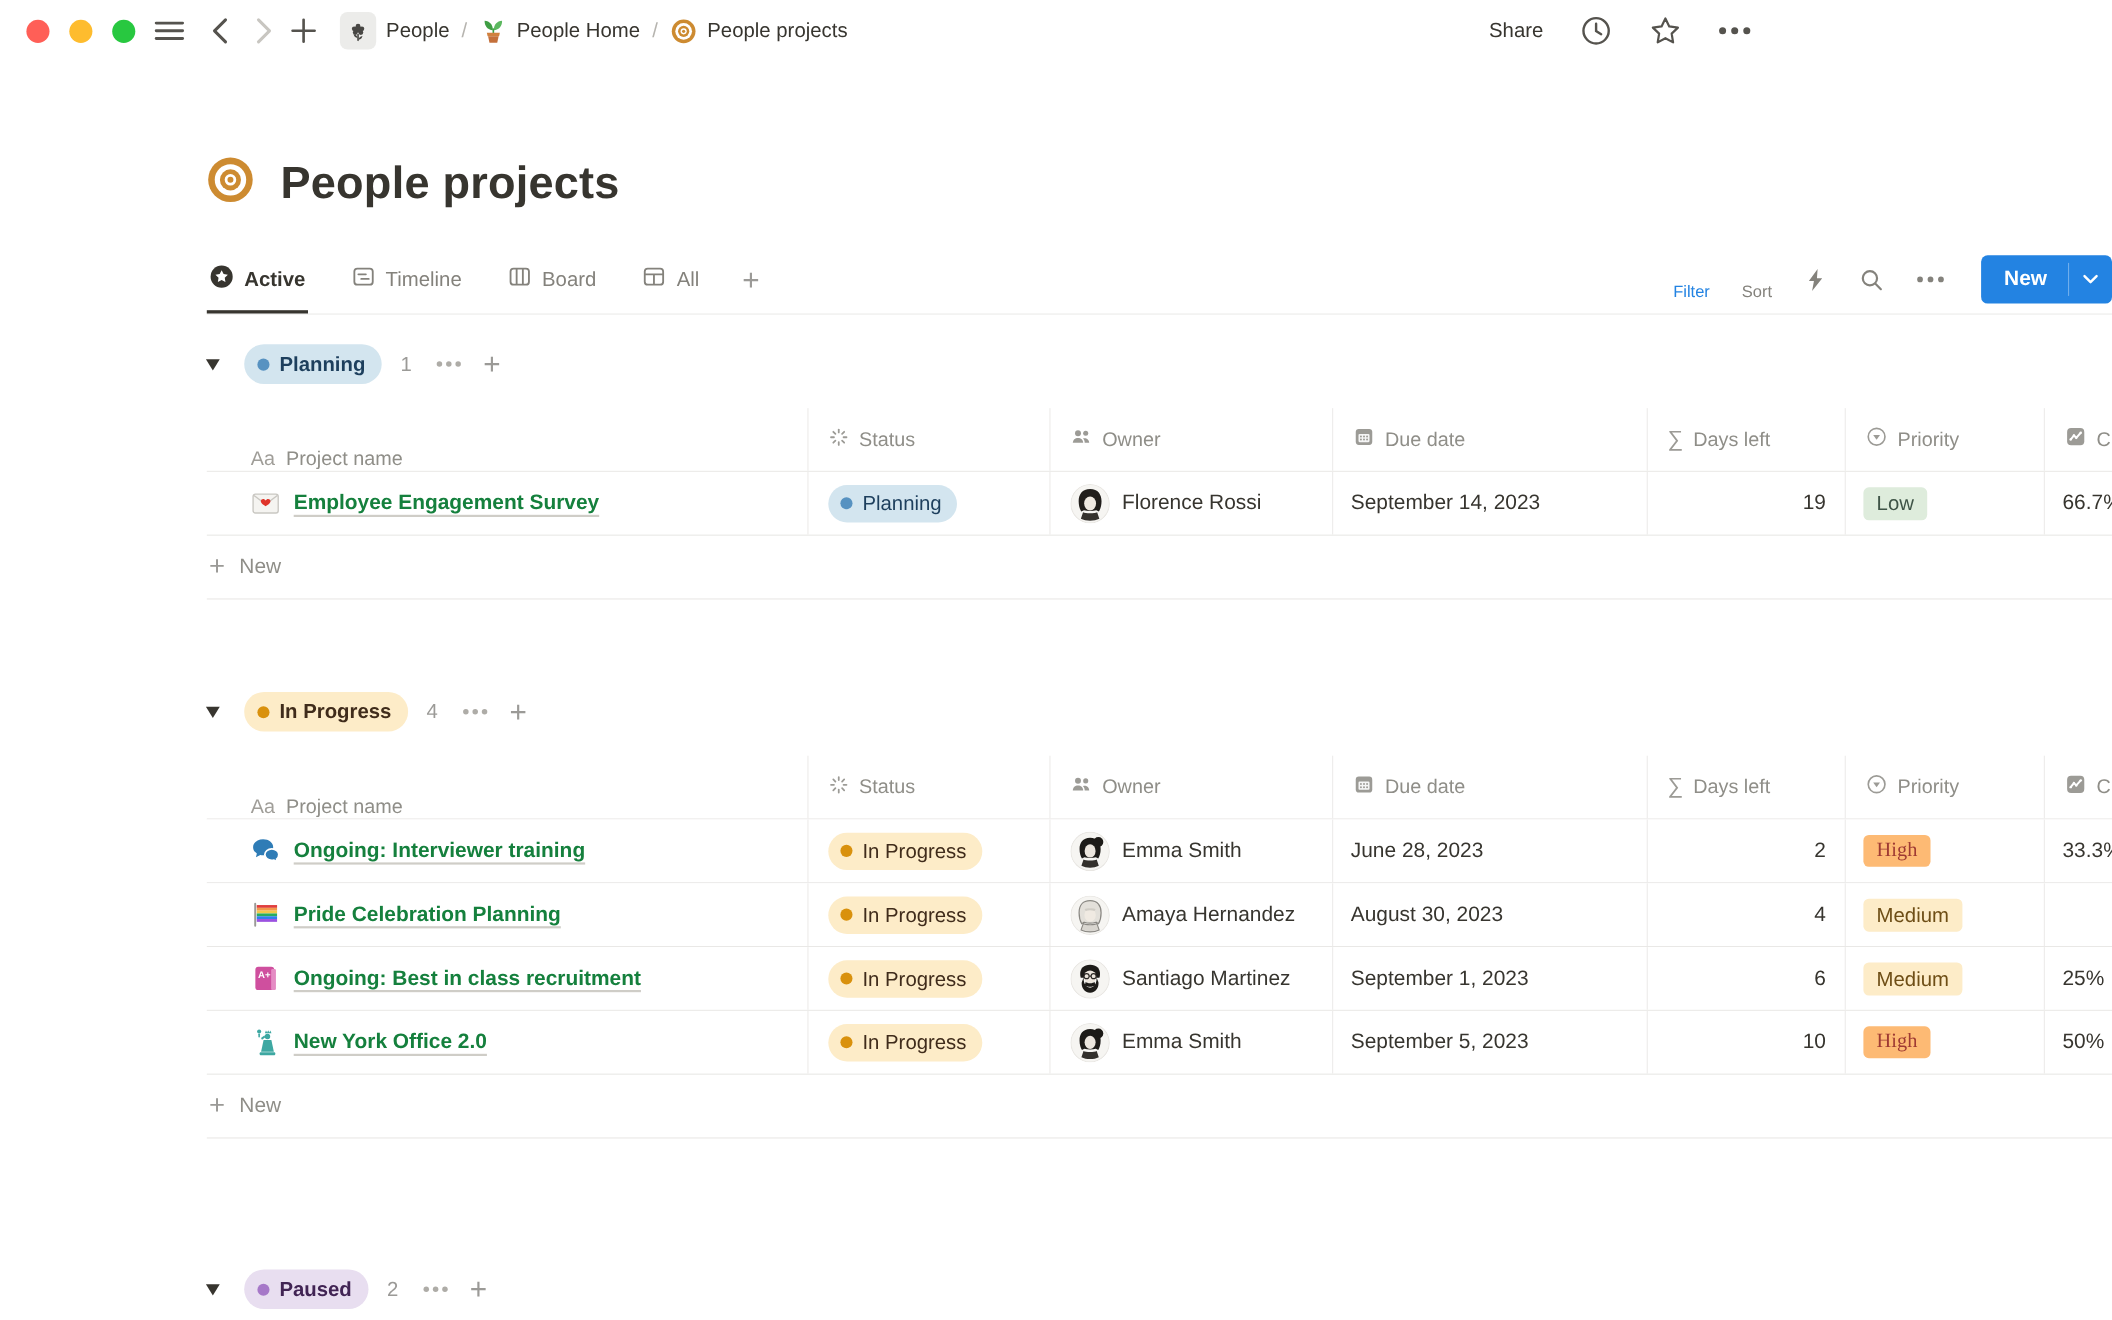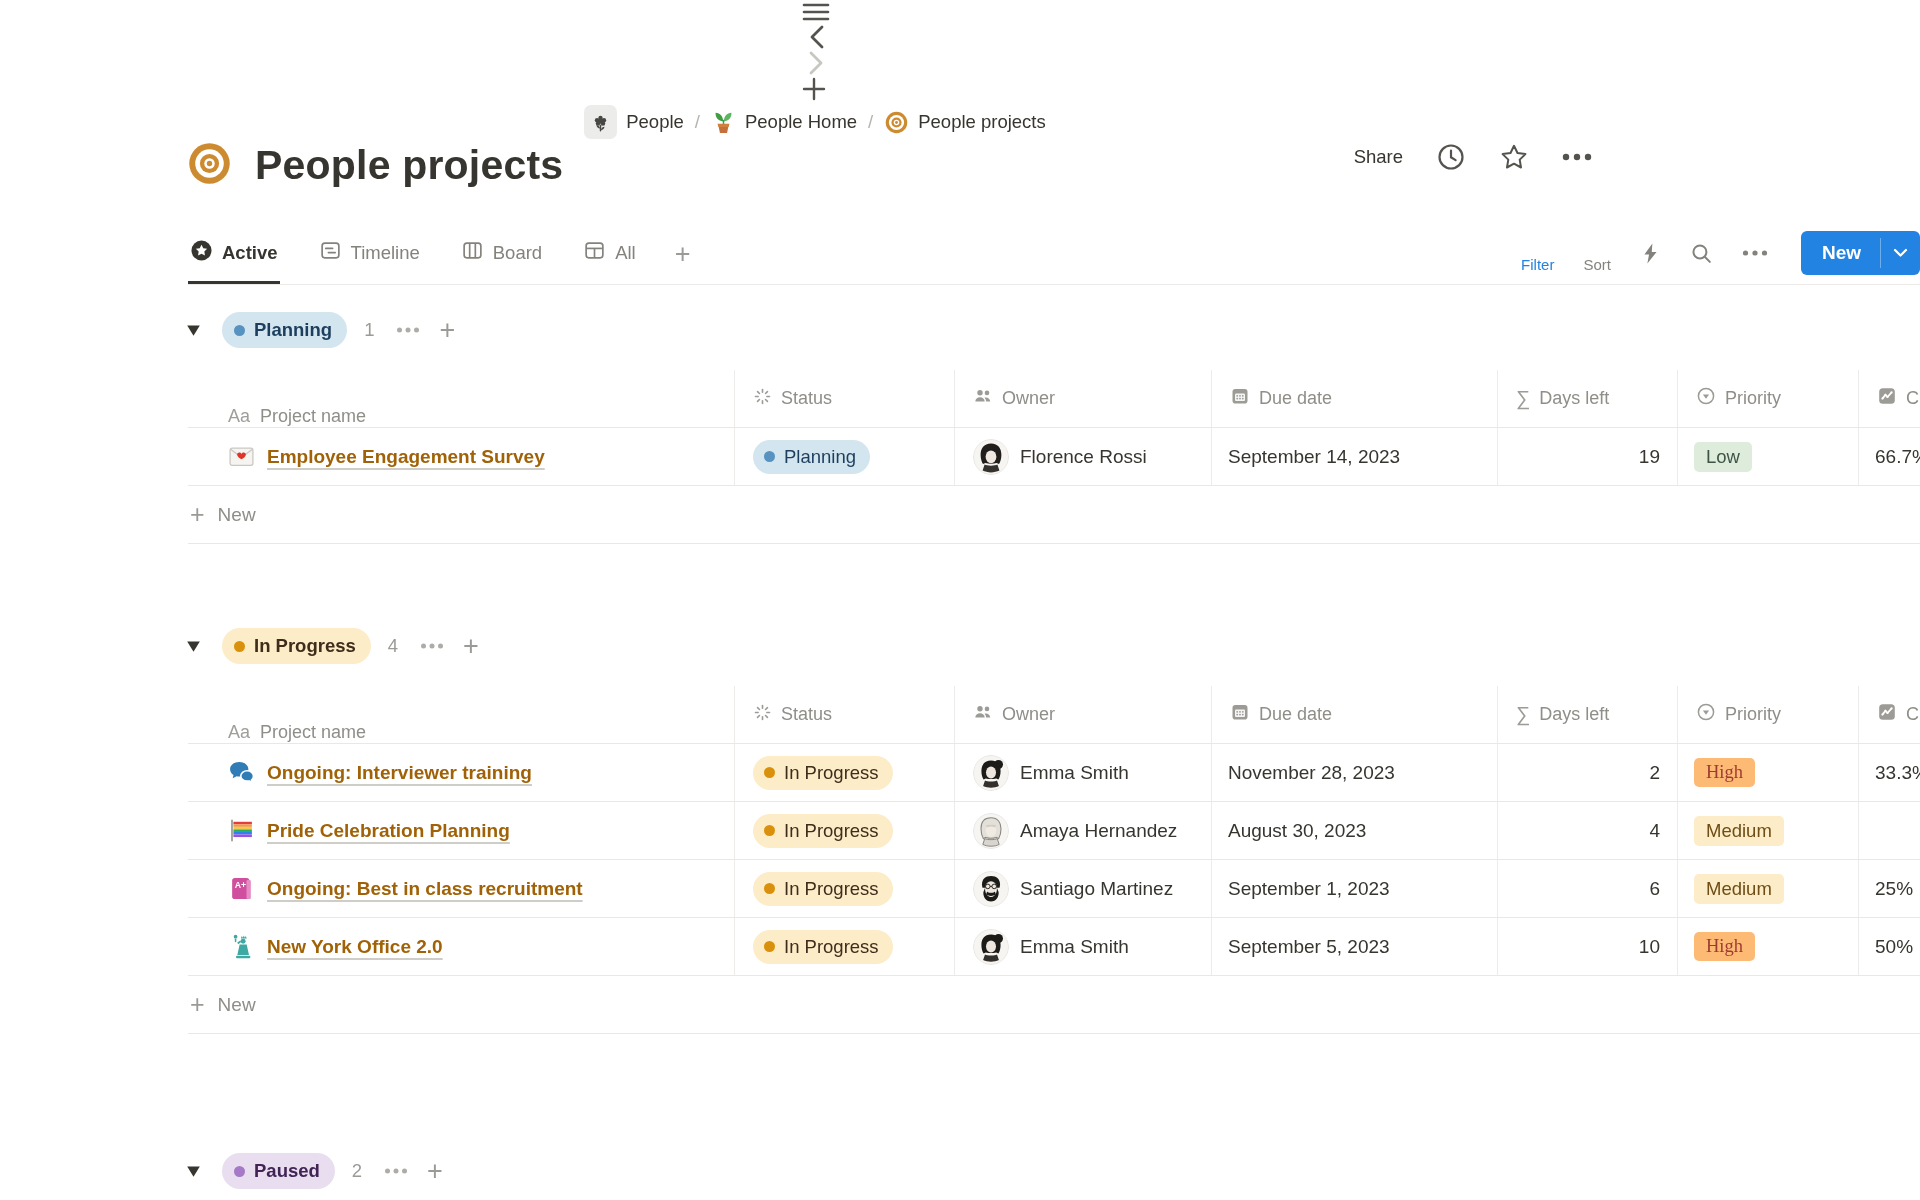--- a/index.html
+++ b/index.html
@@ -4,21 +4,21 @@
 <style>
   * { margin:0; padding:0; box-sizing:border-box; }
   html,body { background:#fff; }
   .app {
     position:relative; width:1920px; height:1200px; overflow:hidden;
     background:#fff; font-family:"Liberation Sans","DejaVu Sans",sans-serif;
     color:#37352f;
   }
   
   .topbar { position:absolute; top:0; left:0; width:1625px; height:56px;
-    display:flex; align-items:center; padding:0 33px 0 24px; background:#fff; z-index:5;flex-direction:column; }
+    display:flex; align-items:center; padding:0 33px 0 24px; background:#fff; z-index:5; }
   .tl { width:21px; height:21px; border-radius:50%; }
   .tl + .tl { margin-left:18px; }
   .icon-btn { display:flex; align-items:center; justify-content:center; background:none; border:none; cursor:pointer; }
   .menu-btn { margin-left:16px; }
   .nav-back { margin-left:20px; }
   .nav-fwd { margin-left:14px; }
   .nav-plus { margin-left:12px; }
   .crumbs { display:flex; align-items:center; margin-left:14px; font-size:18.5px; }
   .crumb { display:flex; align-items:center; gap:9px; padding:3px 6px; border-radius:5px; cursor:pointer; }
   .crumb-label { color:#37352f; font-weight:500; }
@@ -69,21 +69,21 @@
   .c1 { width:547px;align-items:flex-end; } .c2 { width:220px; } .c3 { width:257px; }
   .c4 { width:286px; } .c5 { width:180px; } .c6 { width:181px; } .c7 { width:220px; }
   .th.c1 { padding-left:40px; gap:10px; }
   .th-aa { font-size:18px; color:#a09e99; }
   .sigma { font-size:20px; color:#9c9b96; }
   .trow { display:flex; height:58px; border-bottom:1px solid #e9e8e6; background:#fff; }
   .td { display:flex; align-items:center; border-right:1px solid #edecea; padding-left:18px; overflow:hidden; white-space:nowrap; }
   .td:last-child { border-right:none; }
   .td.c1 { padding-left:40px; }
   .row-ic { width:27px; height:27px; margin-right:12px; display:flex; align-items:center; justify-content:center; flex:0 0 auto; }
-  .row-name { font-weight:600; color:#a16207; cursor:pointer; text-decoration:underline;
+  .row-name { font-weight:600; color:#15803d; cursor:pointer; text-decoration:underline;
     text-decoration-color:#cfcdc7; text-decoration-thickness:1.5px; text-underline-offset:5px; }
   .status-pill { height:34px; padding:0 14px 0 11px; font-size:18.5px; font-weight:500; }
   .avatar { width:36px; height:36px; border-radius:50%; margin-right:11px; flex:0 0 auto; overflow:hidden; }
   .owner-name { color:#37352f; }
   .td.c4 { padding-left:16px; }
   .td.c5 { justify-content:flex-end; padding-right:17px; padding-left:0; }
   .td.c6 { padding-left:16px; }
   .td.c7 { padding-left:16px; }
   .ptag { padding:4px 12px; border-radius:5px; font-size:18.5px; font-weight:500; }
   .ptag-red    { background:#fdba74; color:#9f3a33;font-family:Liberation Serif, serif; }
@@ -561,21 +561,21 @@
       <span class="avatar"><svg width="36" height="36" viewBox="0 0 36 36">
                       <circle cx="18" cy="18" r="17.5" fill="#f6f5f2" stroke="#e8e6e2"></circle>
                       <circle cx="25.5" cy="9.5" r="4.5" fill="#1d1b18"></circle>
                       <path d="M18 5.5c-6.6 0-9.6 4.6-9.6 10.4 0 3.8 1 6.8 2.2 8.6l2.2-1.1c3 .9 7.4.9 10.4 0l2.2 1.1c1.2-1.8 2.2-4.8 2.2-8.6 0-5.8-3-10.4-9.6-10.4z" fill="#1d1b18"></path>
                       <ellipse cx="18" cy="17.6" rx="5" ry="6" fill="#ece6de"></ellipse>
                       <path d="M18 6.4c-4 0-7 2-7.9 5.9 2-1.1 4.8-1.6 7.9-1.6s5.9.5 7.9 1.6c-.9-3.9-3.9-5.9-7.9-5.9z" fill="#1d1b18"></path>
                       <path d="M12 25.4c2 1.3 10 1.3 12 0l1.9 5.7c-4.4 2.3-11.4 2.3-15.8 0z" fill="#33302c"></path>
                     </svg></span>
       <span class="owner-name">Emma Smith</span>
     </div>
-    <div class="td c4">November 28, 2023</div>
+    <div class="td c4">June 28, 2023</div>
     <div class="td c5">2</div>
     <div class="td c6">
       <span class="ptag ptag-red">High</span>
     </div>
     <div class="td c7">33.3%</div>
   </div>
 
   <div class="trow">
     <div class="td c1">
       <span class="row-ic">

